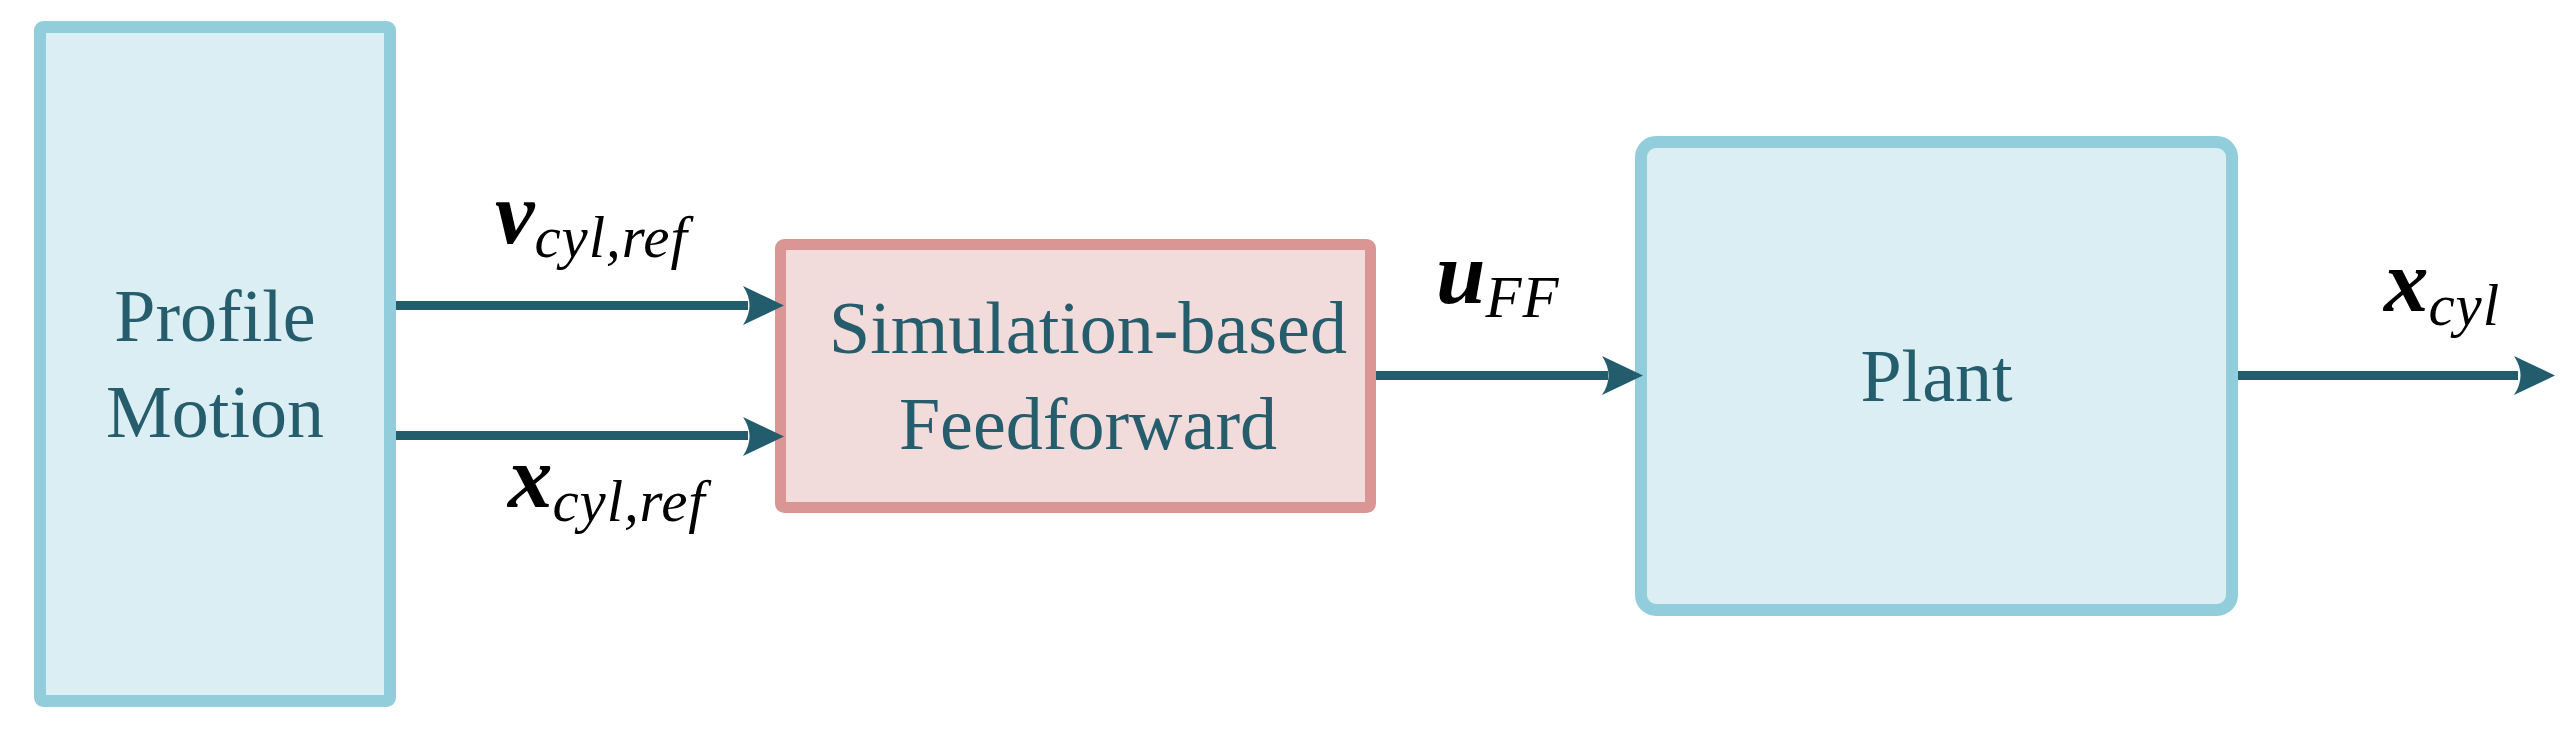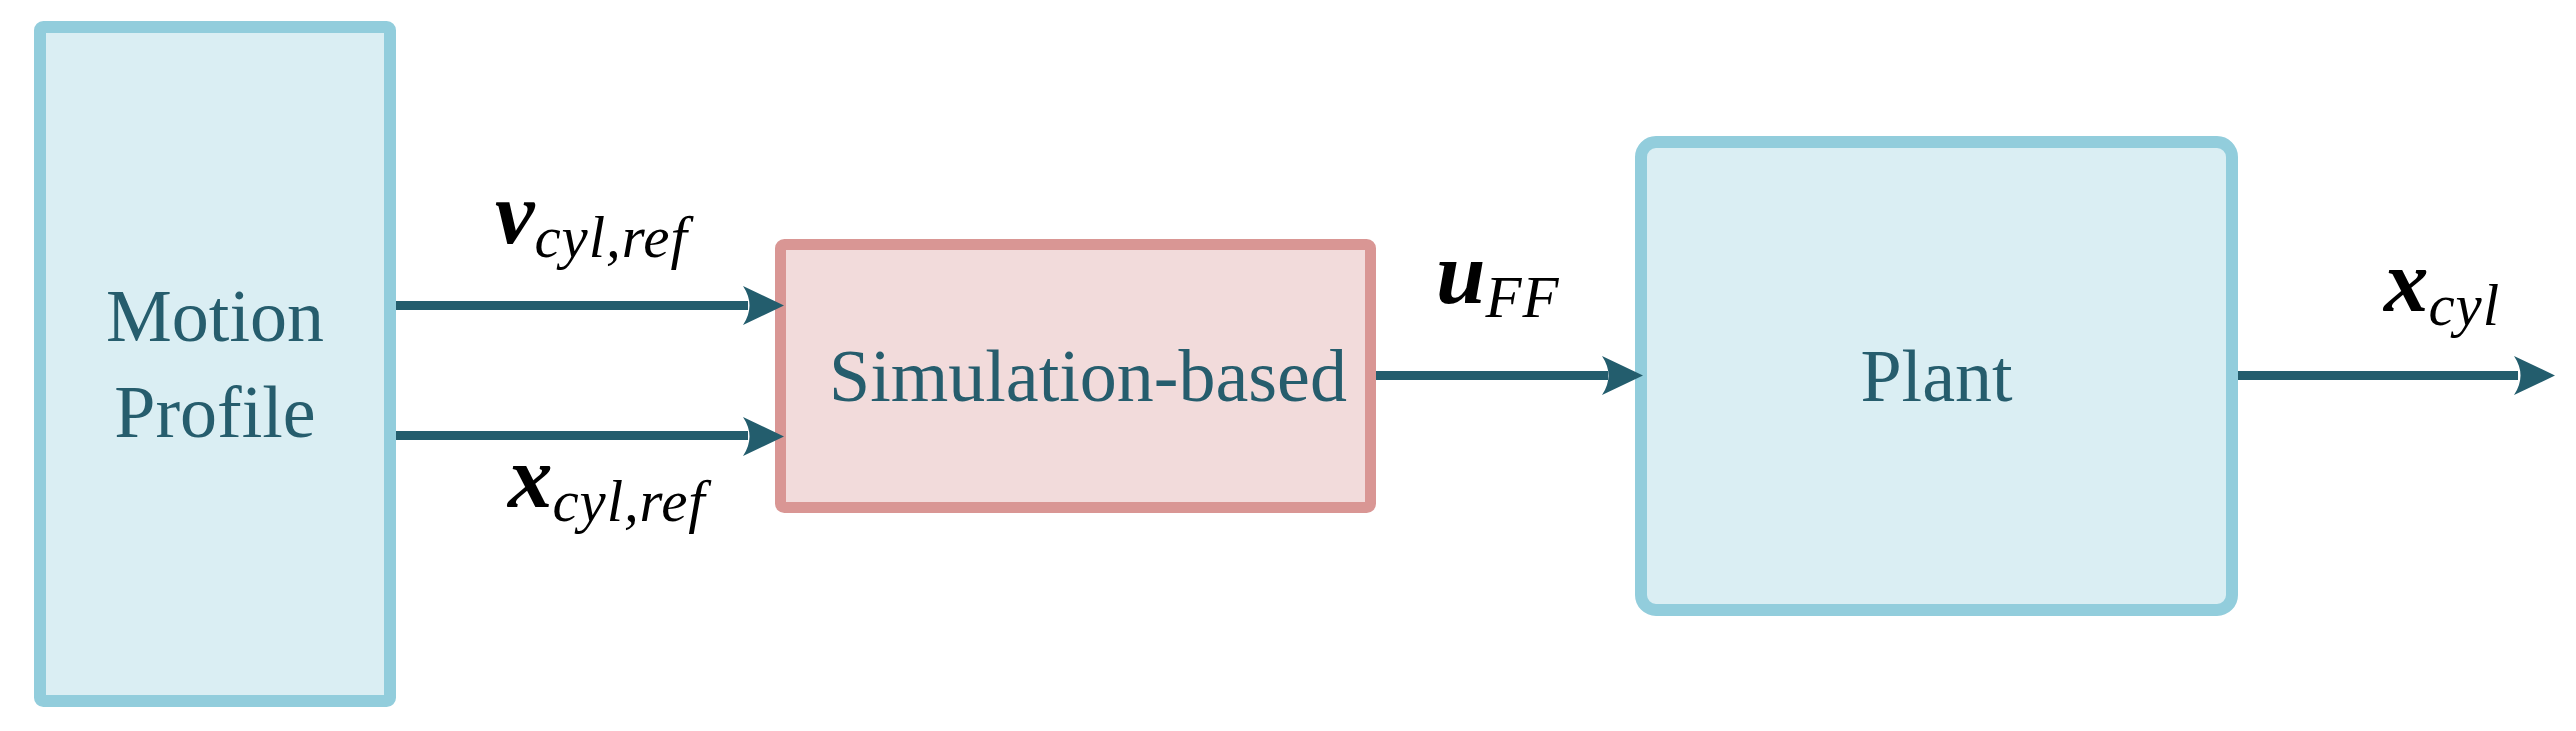--- a/index.html
+++ b/index.html
@@ -65,26 +65,27 @@
   #sig-xref{left:508px; top:433px;}
   #sig-uff {left:1436px;top:229px;}
   #sig-xout{left:2384px;top:237px;}
 </style>
 </head>
 <body>
 
 <div class="canvas">
 
   <div class="block blue" id="blk-mpg">
+    <div>Profile</div>
     <div>Motion</div>
-    <div>Profile</div>
   </div>
 
   <div class="block pink" id="blk-sbf">
     <div>Simulation-based</div>
+    <div>Feedforward</div>
   </div>
 
   <div class="block blue" id="blk-plant">
     <div>Plant</div>
   </div>
 
   <div class="shaft" id="shaft-v"></div>
   <svg class="head" id="head-v" viewBox="0 0 46 44">
     <path d="M1,1 Q15,22 1,43 L45,22 Z"></path>
   </svg>

